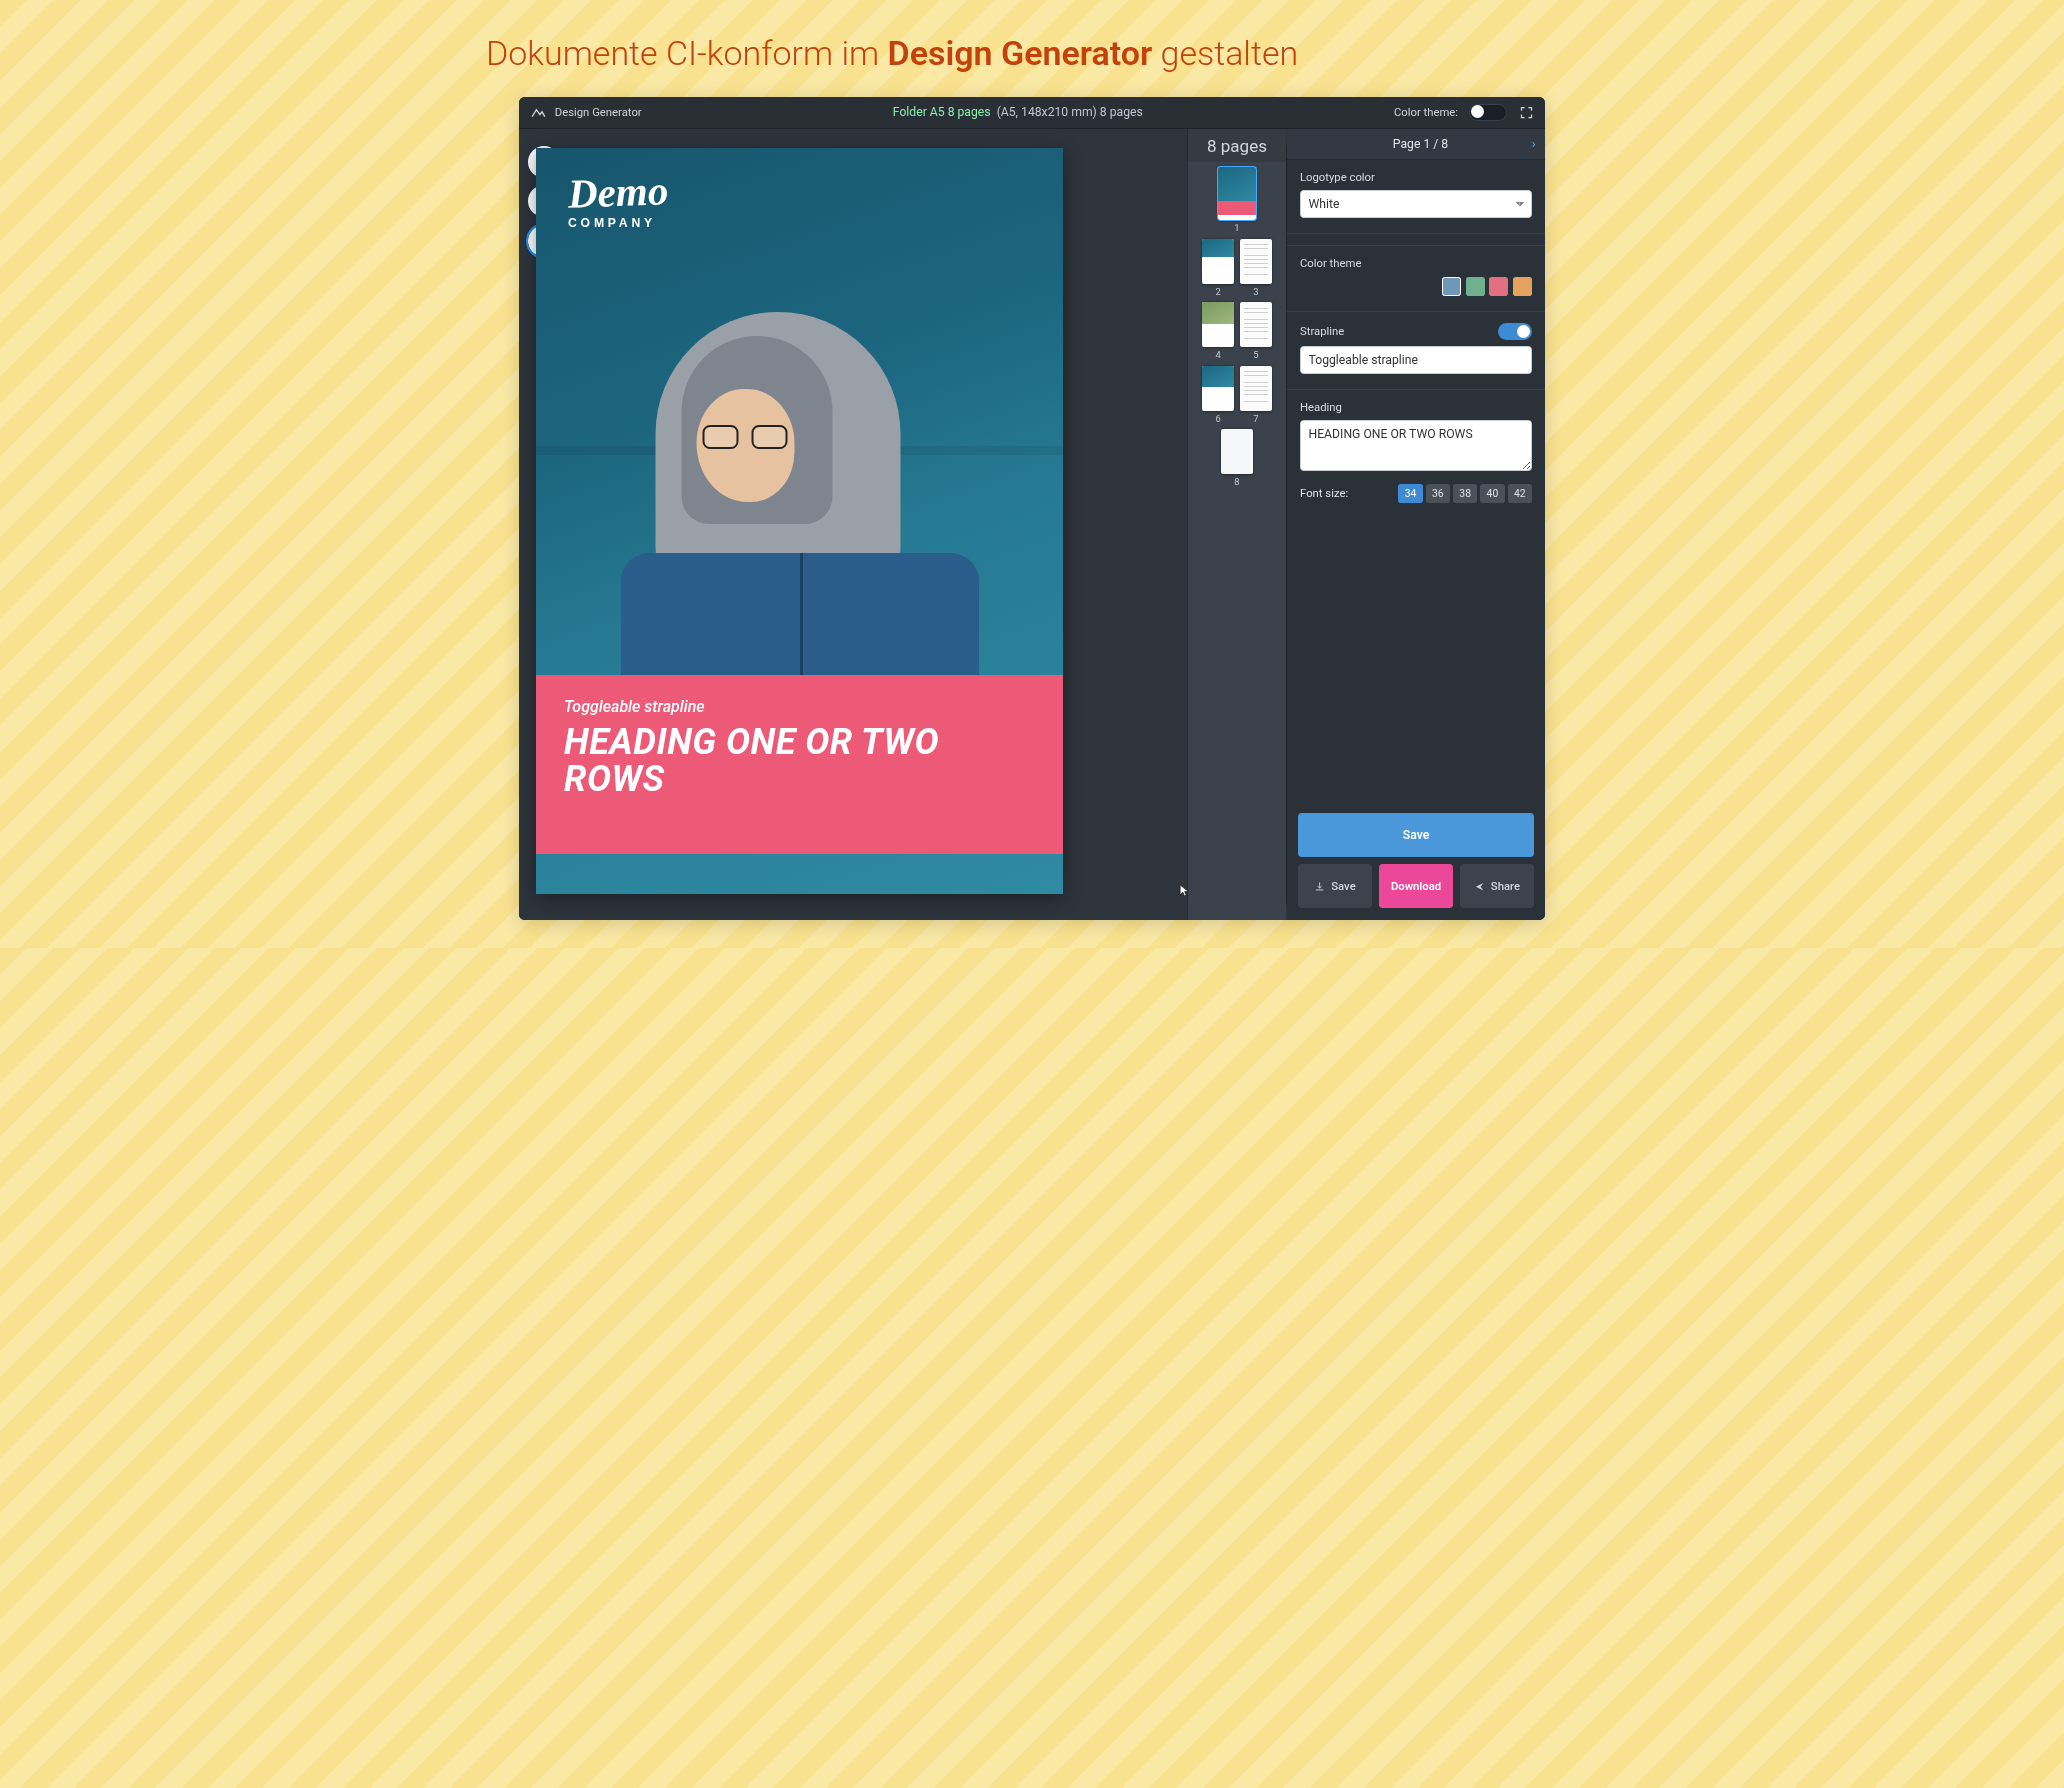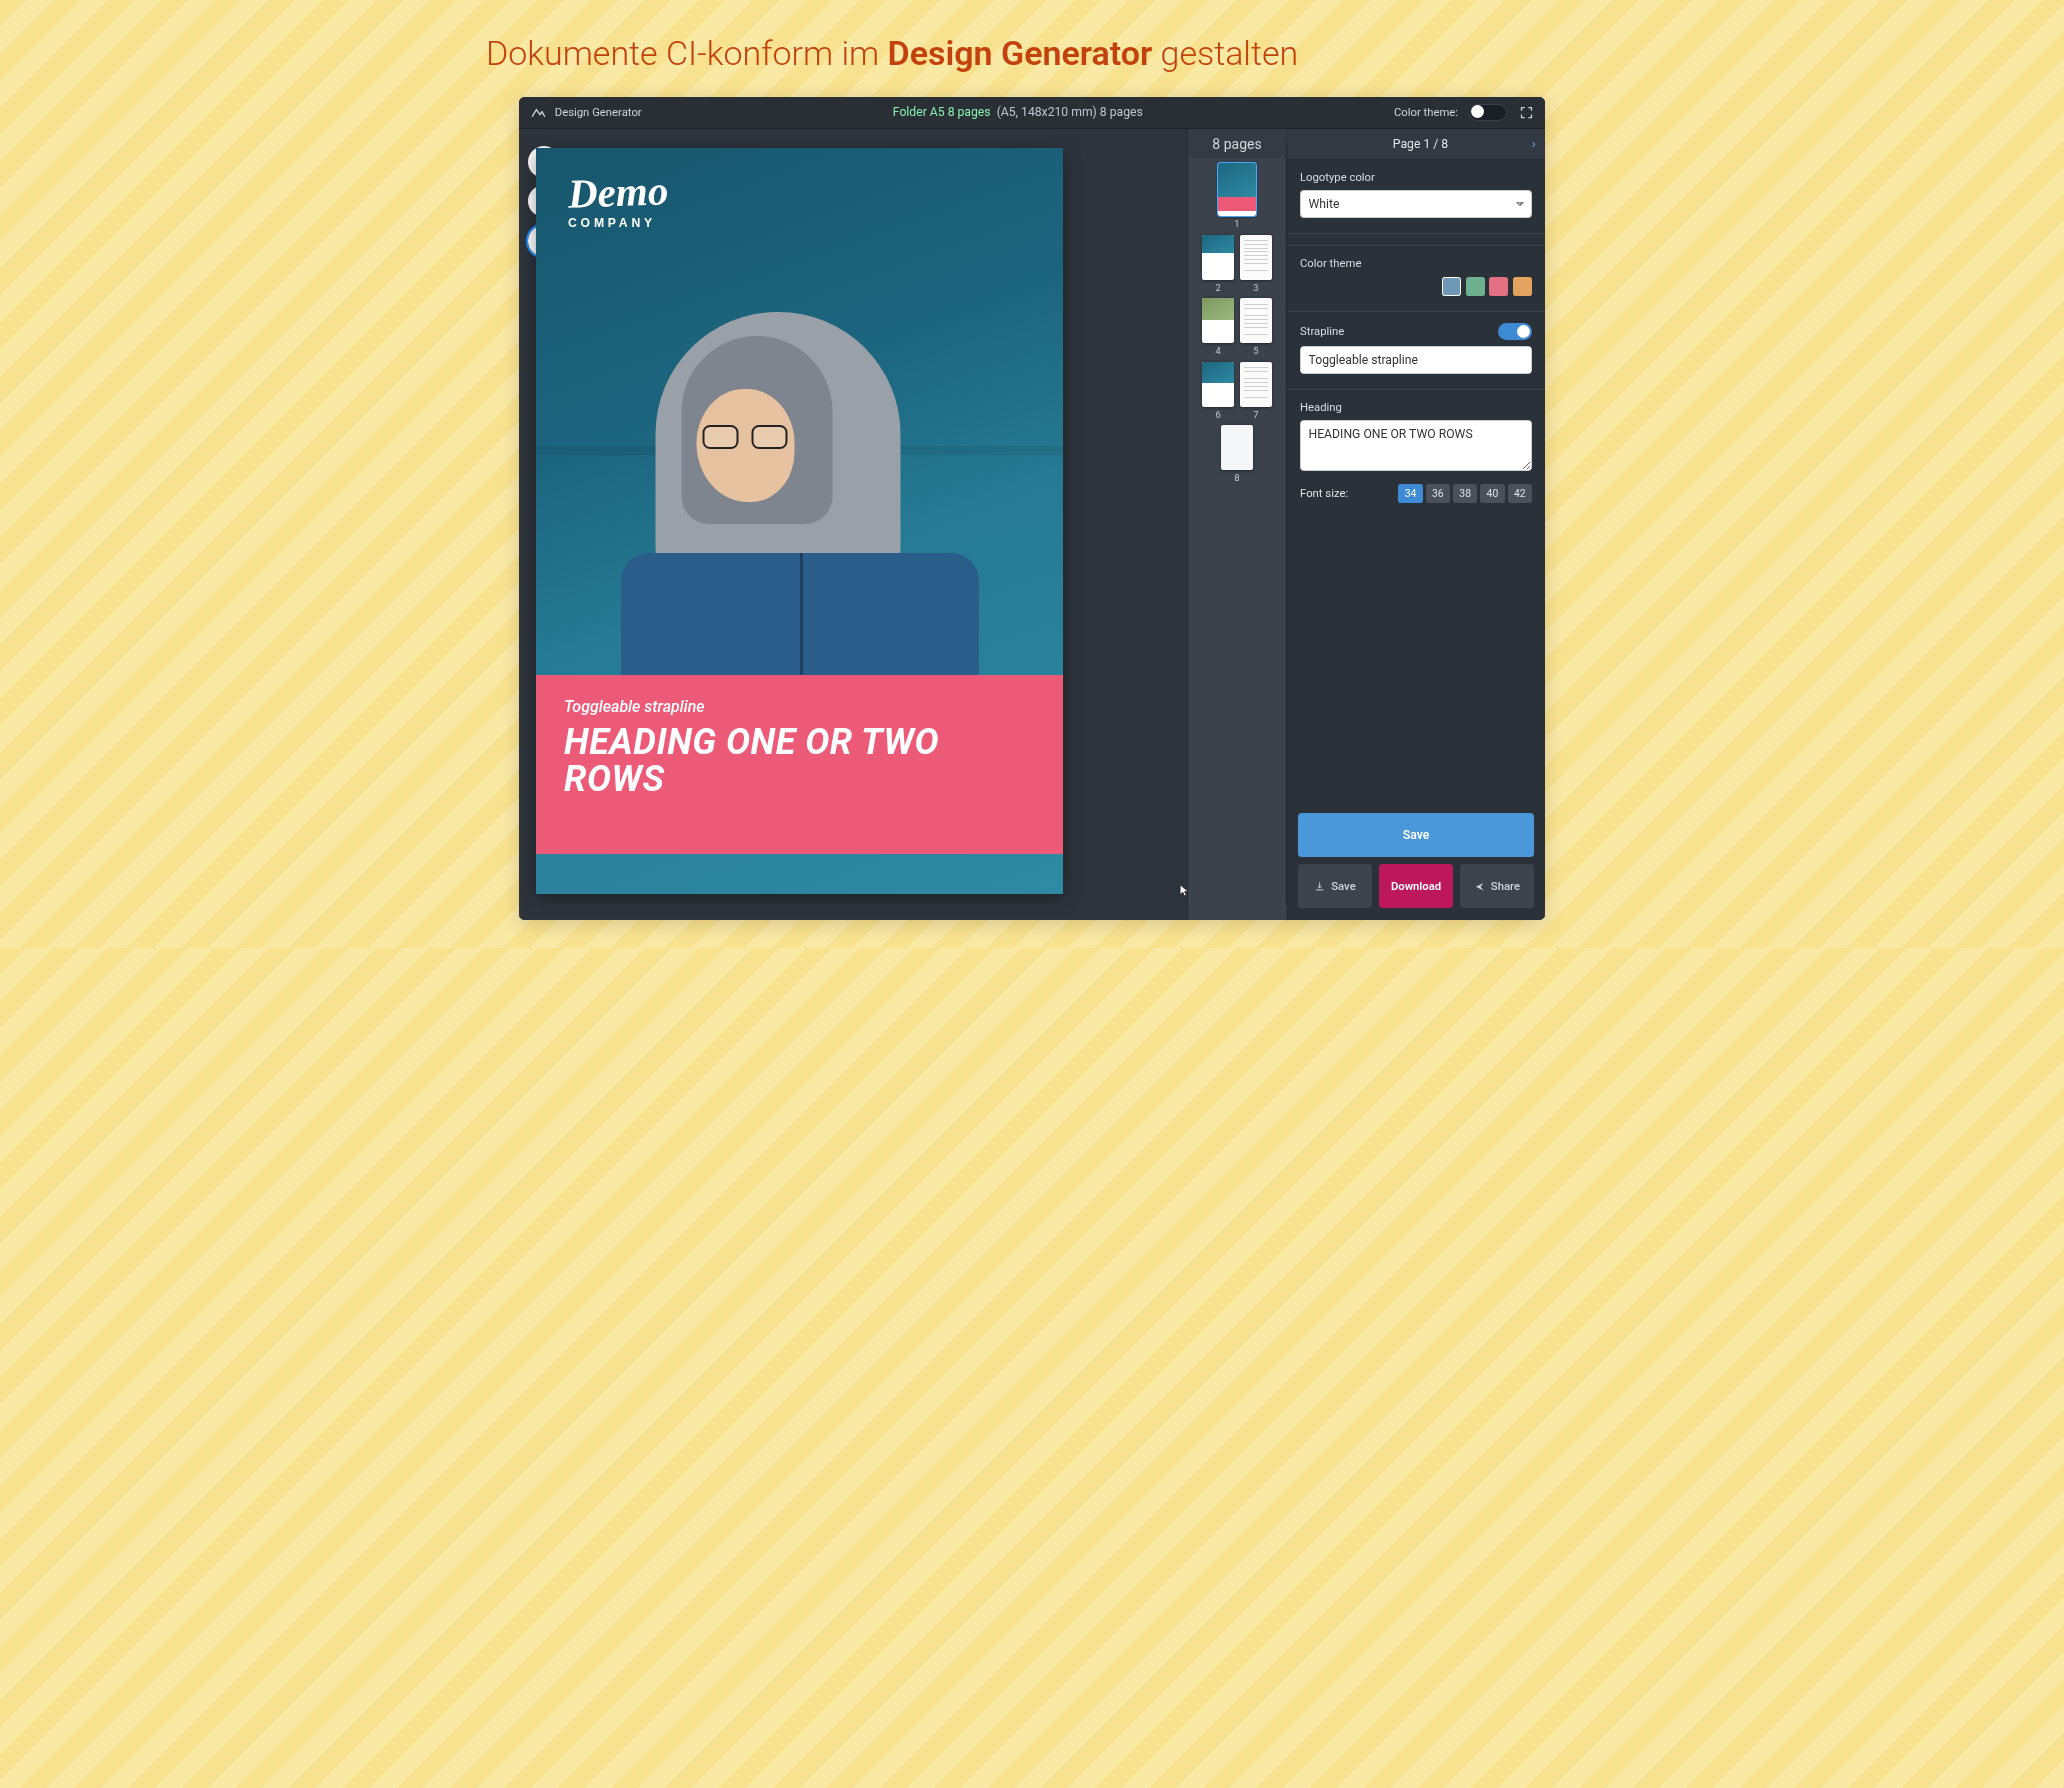--- a/index.html
+++ b/index.html
@@ -114,21 +114,21 @@
     position:absolute; left:0; right:0; bottom:40px; height:179px;
     background:#ec5a78; color:#fff; padding:22.6px 28px;
   }
   .panel-pink .strap { font-size:16px; font-style:italic; margin-bottom:7.5px; font-weight:500;}
   .panel-pink .head { font-size:36px; font-weight:700; font-style:italic; line-height:1.05; letter-spacing:0.5px;}
 
   
   .pages-col {
     width:99px; background:#3b424b; border-left:0.9px solid #262b31; display:flex; flex-direction:column;
   }
-  .pages-head { text-align:center; font-size:14px; padding:7.5px 0 5.6px; color:#d2d7dd; background:#353b43;}
+  .pages-head { text-align:center; font-size:17px; padding:7.5px 0 5.6px; color:#d2d7dd; background:#353b43;}
   .thumbs { padding:5.6px 7.5px; display:flex; flex-direction:column; gap:5.6px; align-items:center;}
   .trow { display:flex; gap:5.6px;}
   .thumb {
     width:32px; height:45px; background:#fff; border-radius:1.9px; overflow:hidden; position:relative;
     box-shadow:0 0.9px 2.8px rgba(0,0,0,.4); cursor:pointer;
   }
   .thumb.cover { width:38px; height:53px; outline:1.9px solid #44aaff; outline-offset:0.9px;}
   .thumb .mini-photo{ width:100%; height:64%; background:linear-gradient(150deg,#1d6680,#2f8aa3);}
   .thumb .mini-pink{ width:100%; height:26%; background:#ec5a78;}
   .thumb.text-page{ background:#fbfbfb;}
@@ -191,21 +191,21 @@
 
   
   .props-foot{ padding:9.4px 11.3px 11.3px; background:#2b3139;}
   .btn{
     display:flex; align-items:center; justify-content:center; gap:5.6px;
     height:44px; border-radius:3.8px; font-size:12.2px; cursor:pointer; font-weight:600;
   }
   .btn-primary{ background:#4a97d9; color:#fff; margin-bottom:7.5px;}
   .btn-row{ display:flex; gap:7.5px;}
   .btn-sec{ flex:1; background:#3c434d; color:#cfd5db; font-size:11.3px; font-weight:500;}
-  .btn-sec.mid{ background:#be185d; color:#fff; font-weight:600;}
+  .btn-sec.mid{ background:#ec4899; color:#fff; font-weight:600;}
   .btn-sec svg{ width:11.3px; height:11.3px;}
 
   .cursor-img{
     position:absolute; bottom:21px; left:659px; width:13px; height:17px; pointer-events:none;
   }
 </style>
 </head>
 <body>
 
 <h1 class="page-title">

